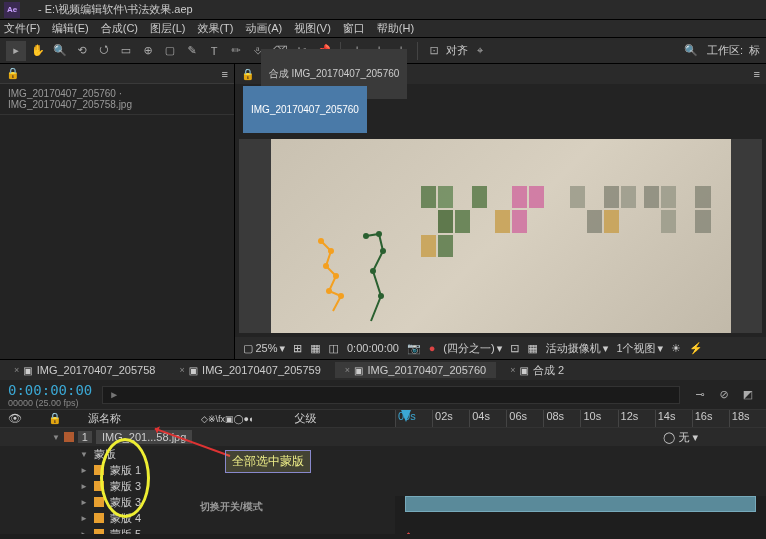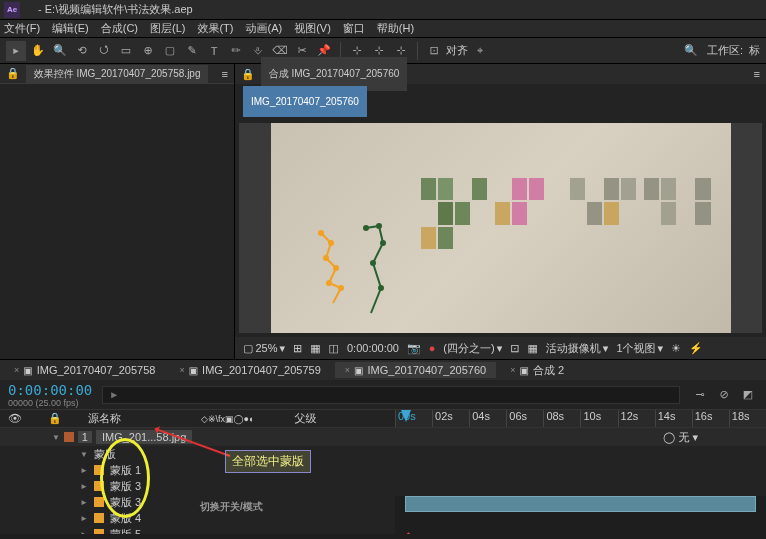--- a/index.html
+++ b/index.html
@@ -13,21 +13,21 @@
 .tool.sel{background:#3f3f3f;}
 .tool-sep{width:1px;height:18px;background:#444;margin:0 4px;}
 .workspace{color:#888;margin-left:auto;display:flex;align-items:center;gap:6px;}
 .main{display:flex;height:295px;}
 .left-panel{width:235px;background:#232323;border-right:1px solid #000;}
 .panel-header{background:#2a2a2a;height:20px;display:flex;align-items:center;padding:0 6px;gap:6px;border-bottom:1px solid #3a3a3a;}
 .panel-tab{background:#3a3a3a;padding:2px 8px;font-size:10px;}
 .panel-sub{padding:4px 8px;font-size:10px;color:#999;border-bottom:1px solid #333;}
 .preview-wrap{flex:1;background:#232323;display:flex;flex-direction:column;}
 .preview-header{background:#2a2a2a;height:20px;display:flex;align-items:center;padding:0 6px;gap:6px;}
-.preview-tab{background:#3a3a3a;padding:10px 8px;font-size:10px;}
+.preview-tab{background:#3a3a3a;padding:18px 8px;font-size:10px;}
 .preview-tab.active{background:#4a7aa8;color:#fff;}
 .preview-canvas{flex:1;background:#3a3a3a;margin:4px;position:relative;overflow:hidden;display:flex;align-items:center;justify-content:center;}
 .canvas-img{width:460px;height:240px;background:linear-gradient(135deg,#c8c0b0 0%,#d8d0c0 50%,#c0b8a8 100%);position:relative;}
 .stroke{position:absolute;}
 .stroke.s1{left:40px;top:120px;width:50px;height:80px;}
 .stroke.s2{left:90px;top:110px;width:40px;height:110px;}
 .pixelate{position:absolute;top:70px;left:150px;width:290px;height:120px;display:flex;gap:8px;}
 .px-char{flex:1;display:grid;grid-template-columns:repeat(4,1fr);grid-template-rows:repeat(5,1fr);gap:2px;}
 .px{opacity:.85;}
 .preview-controls{background:#2a2a2a;height:22px;display:flex;align-items:center;padding:0 8px;gap:8px;font-size:10px;color:#999;}
@@ -112,23 +112,23 @@
     <span class="tool">🔍</span>
     <span>工作区:</span>
     <span>标</span>
   </div>
 </div>
 
 <div class="main">
   <div class="left-panel">
     <div class="panel-header">
       <span>🔒</span>
-      <div class="panel-tab">效果控件 IMG_20170407_205758.jpg</div>
       <span style="margin-left:auto">≡</span>
     </div>
+    <div class="panel-sub">IMG_20170407_205760 · IMG_20170407_205758.jpg</div>
   </div>
 
   <div class="preview-wrap">
     <div class="preview-header">
       <span>🔒</span>
       <div class="preview-tab">合成 IMG_20170407_205760</div>
       <span style="margin-left:auto">≡</span>
     </div>
     <div style="padding:2px 8px;"><div class="preview-tab active" style="display:inline-block">IMG_20170407_205760</div></div>
     <div class="preview-canvas">

